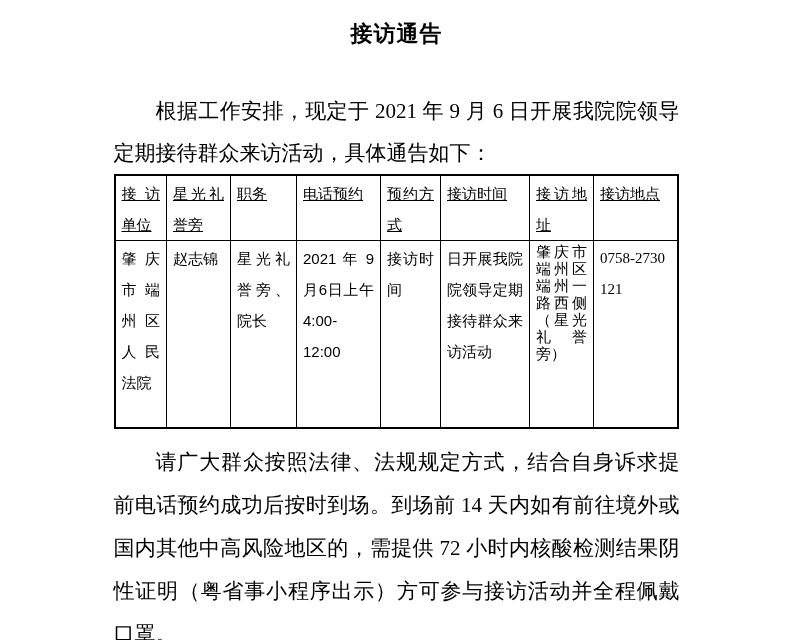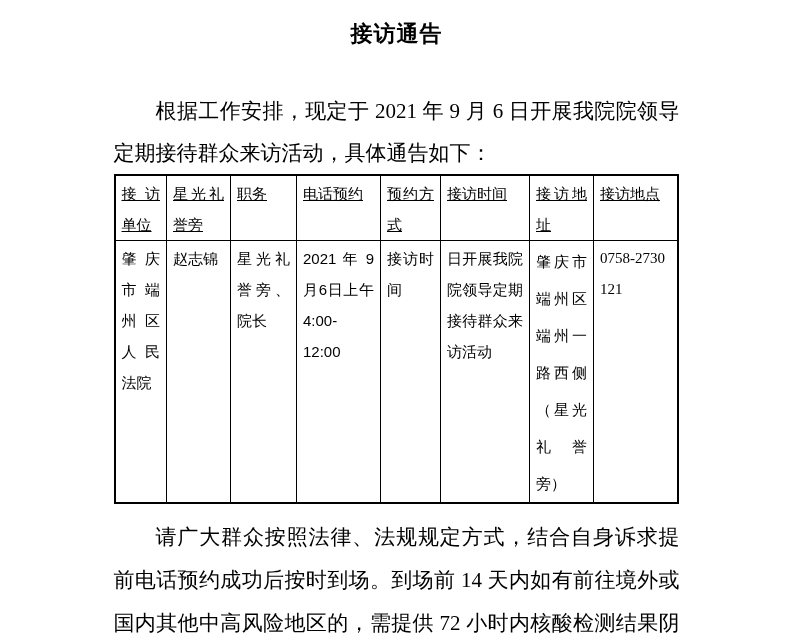--- a/index.html
+++ b/index.html
@@ -51,21 +51,21 @@
     border: 1px solid #000000;
     vertical-align: top;
     text-align: justify;
     text-justify: inter-character;
     font-weight: normal;
     padding: 2px 6px 0 6px;
     overflow: hidden;
   }
   table.schedule thead th { height: 60px; text-decoration: underline; }
   table.schedule tbody td { height: 184px; }
-  td.cell-address { line-height: 37px; }
+  td.cell-address { line-height: 17px; }
   td.cell-phone { word-break: break-all; font-family: Liberation Serif, serif; }
 </style>
 </head>
 <body>
 
 <div class="page">
 
   <h1 class="doc-title">接访通告</h1>
 
   <p class="body-text intro">根据工作安排，现定于 2021 年 9 月 6 日开展我院院领导定期接待群众来访活动，具体通告如下：</p>

